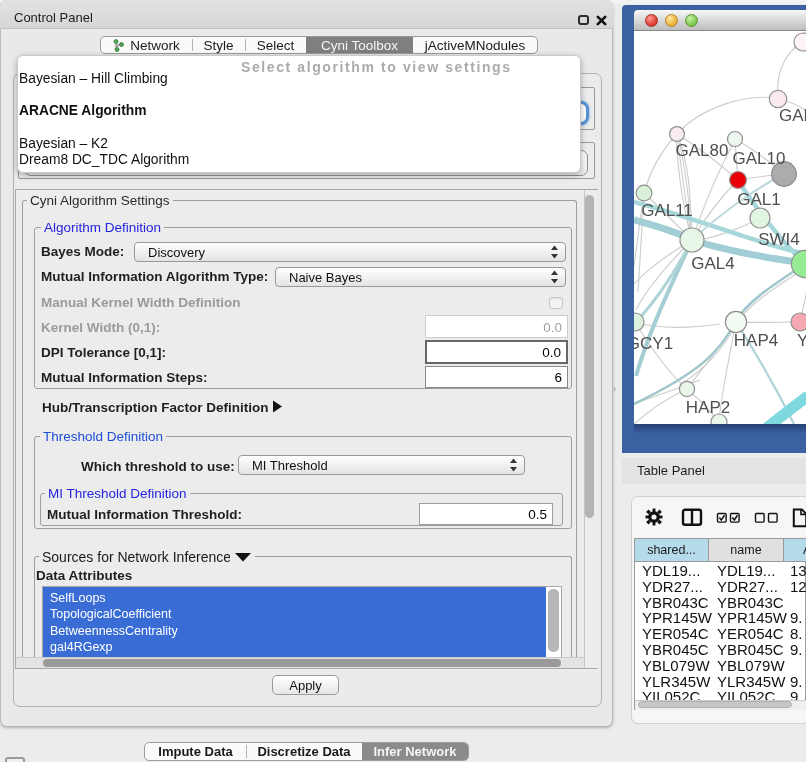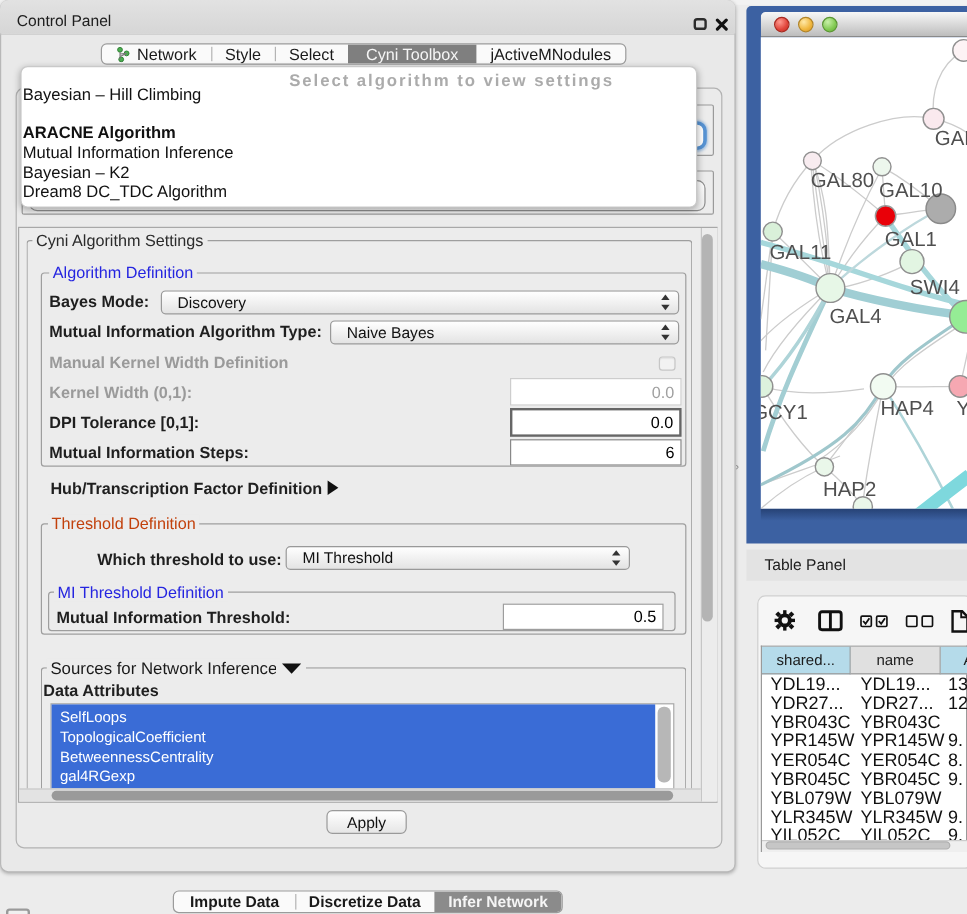--- a/index.html
+++ b/index.html
@@ -10,21 +10,21 @@
 .gray { color:#9a9a9a; }
 
 #cpwin { left:0; top:4; width:613px; height:727px; background:#e9e9e9; border:1px solid #b8b8b8; border-radius:7px; box-shadow:0 1px 3px rgba(0,0,0,0.25); }
 #cptitle { left:0; top:4; width:613px; height:29px; background:linear-gradient(#e2e2e2,#d6d6d6); border-bottom:1px solid #c2c2c2; border-radius:7px 7px 0 0; }
 #cptitle span { position:absolute; left:14px; top:10px; font-size:13px; color:#1d1d1d; }
 
 .tabbar { display:flex; border:1px solid #9b9b9b; border-radius:5px; background:#fafafa; overflow:hidden; font-size:13px; color:#1a1a1a; }
 .tabbar .seg { display:flex; align-items:center; justify-content:center; position:relative; }
 .tabbar .seg.sep::before { content:""; position:absolute; left:0; top:2px; bottom:2px; width:1px; background:#b4b4b4; }
 .tabbar .sel { background:#7f7f7f; color:#f5f5f5; }
-#toptabs { left:84px; top:36px; height:18px; font-size:13.5px;justify-content:flex-end; }
+#toptabs { left:100px; top:36px; height:18px; font-size:13.5px;justify-content:flex-end; }
 #bottabs { left:144px; top:742px; height:19px; font-weight:bold; }
 #bottabs .sel { background:#8b8b8b; }
 
 #content { left:13px; top:73px; width:589px; height:634px; border:1px solid #b2b2b2; border-radius:7px; background:#ebebeb; }
 
 #combosliver { left:24px; top:150px; width:564px; height:26px; border:1px solid #8f8f8f; border-radius:7px; background:linear-gradient(#fff,#ededed); }
 
 #popup { left:17px; top:55px; width:564px; height:118px; background:#fff; border:1px solid #c9c9c9; border-radius:6px; box-shadow:0 2px 6px rgba(0,0,0,0.3); }
 #popup .ph { position:absolute; left:223px; top:3px; font-size:14px; letter-spacing:1.6px; color:#ababab; font-weight:bold; }
 #popup .it { position:absolute; left:1px; font-size:13.8px; color:#111; white-space:nowrap; }
@@ -91,21 +91,20 @@
 
 <div class="abs" id="content"></div>
 <div class="abs" style="left:18px;top:87px;width:577px;height:43px;border:1px solid #9a9a9a;border-radius:2px;background:#ececec;"></div>
 <div class="abs" style="left:540px;top:101px;width:49px;height:24px;border:3px solid #5793d3;border-radius:8px;background:#fff;box-shadow:0 0 2px 1px rgba(87,147,211,0.45);"></div>
 <div class="abs" style="left:18px;top:142px;width:577px;height:37px;border:1px solid #9a9a9a;border-radius:2px;background:#ececec;"></div>
 <div class="abs" id="combosliver"></div>
 <div class="abs" id="popup">
   <div class="ph">Select algorithm to view settings</div>
   <div class="it" style="top:15px;">Bayesian – Hill Climbing</div>
   <div class="it b" style="top:47px;">ARACNE Algorithm</div>
-  <div class="it" style="top:64px;">Mutual Information Inference</div>
   <div class="it" style="top:80px;">Bayesian – K2</div>
   <div class="it" style="top:96px;">Dream8 DC_TDC Algorithm</div>
 </div>
 
 <div class="abs" id="scrollpane"></div>
 <div class="abs" id="vsb"></div>
 <div class="abs" id="vsbthumb"></div>
 
 <div class="grp" style="left:22px;top:200px;width:555px;height:460px;border-bottom:none;"></div>
 <div class="grplabel" style="left:27px;top:193px;color:#2b2b2b;">Cyni Algorithm Settings</div>
@@ -148,21 +147,21 @@
 <div class="input" style="left:425px;top:366px;width:143px;height:22px;border:1px solid #888;">
     <span>6</span>
   </div>
 
 <div class="lbl" style="left:42px;top:400px;">Hub/Transcription Factor Definition</div>
 <svg class="abs" style="left:271px;top:399px;" width="12" height="15" viewBox="0 0 12 15">
     <path d="M2 1.5 L11 7.5 L2 13.5 Z" fill="#111"></path>
   </svg>
 
 <div class="grp" style="left:34px;top:436px;width:538px;height:93px;"></div>
-<div class="grplabel" style="left:40px;top:429px;color:#c2410c;">Threshold Definition</div>
+<div class="grplabel" style="left:40px;top:429px;color:#1d4ed8;">Threshold Definition</div>
 
 <div class="lbl" style="left:81px;top:459px;">Which threshold to use:</div>
 <div class="combo" style="left:238px;top:455px;width:287px;height:20px;">
     <span class="txt">MI Threshold</span>
     <svg class="arr" viewBox="0 0 9 14">
       <path d="M4.5 0.5 L8 5 L1 5 Z" fill="#333"></path>
       <path d="M4.5 13.5 L8 9 L1 9 Z" fill="#333"></path>
     </svg>
   </div>
 

